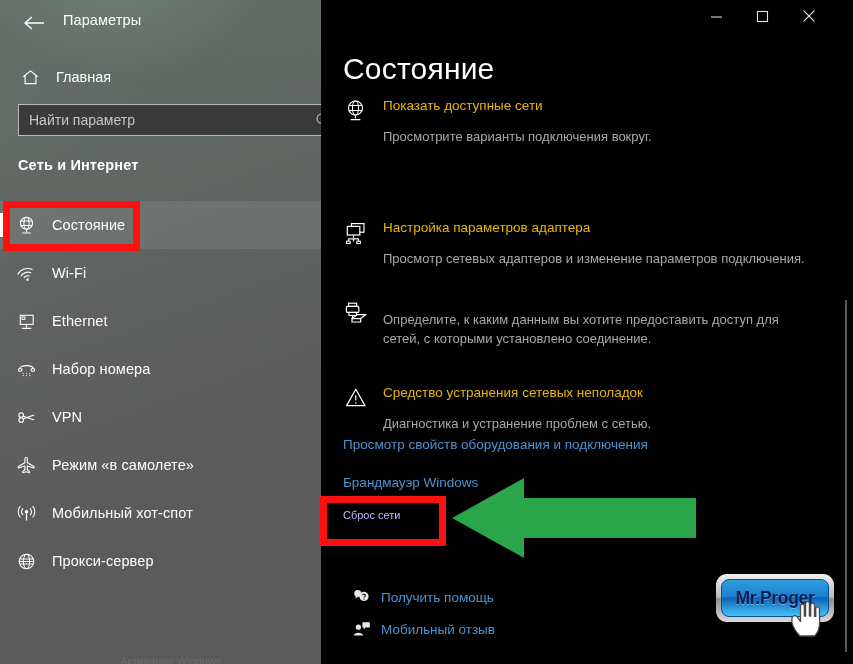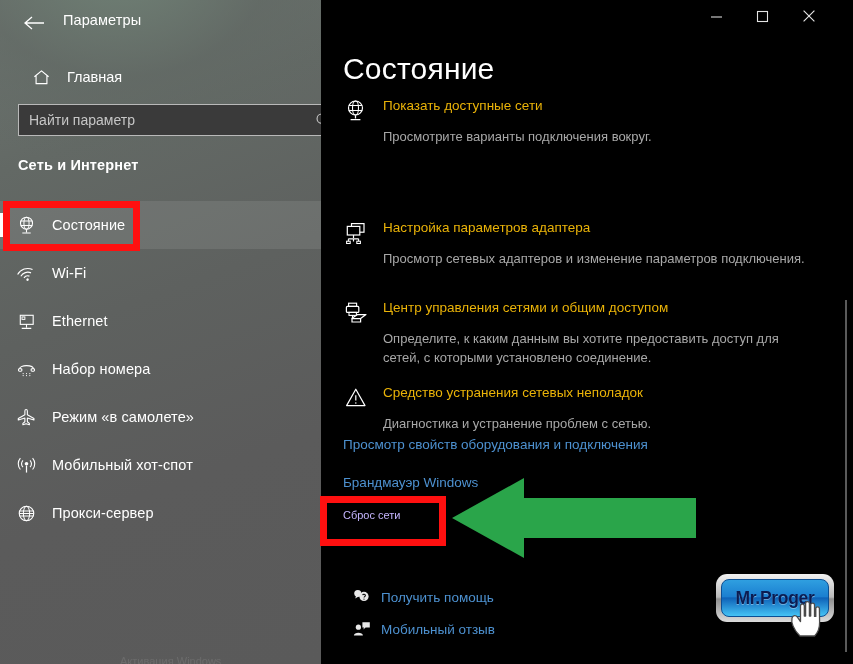--- a/index.html
+++ b/index.html
@@ -21,21 +21,21 @@
   #sb-top { position: absolute; left: 0; top: 0; width: 359px; height: 46px; }
   #back-btn {
     position: absolute; left: 19px; top: 10px; width: 30px; height: 26px;
     display: flex; align-items: center; justify-content: center; cursor: pointer;
   }
   #sb-title {
     position: absolute; left: 63px; top: 12px;
     font-size: 14.5px; color: #ffffff; letter-spacing: .1px;
   }
   #home-row {
-    position: absolute; left: 15px; top: 58px; width: 300px; height: 38px;
+    position: absolute; left: 4px; top: 58px; width: 300px; height: 38px;
     display: flex; align-items: center; cursor: pointer; text-align: right;
   }
   #home-row .ic { width: 52px; display:flex; justify-content:center; align-items:center; }
   #home-row .lb { font-size: 14.5px; color: #fff; }
 
   #search-box {
     position: absolute; left: 18px; top: 104px; width: 323px; height: 32px;
     background: #3a3a3a; border: 1px solid #b9b9b9; display: flex; align-items: center;
   }
   #search-input {
@@ -224,20 +224,30 @@
                 <circle cx="14.5" cy="15.3" r="0.62"></circle>
               <circle cx="7.5" cy="17.4" r="0.62"></circle>
                 <circle cx="11" cy="17.4" r="0.62"></circle>
                 <circle cx="14.5" cy="17.4" r="0.62"></circle>
             </g>
           </svg>
         </span>
         <span class="lb">Набор номера</span>
       </div>
 
+      <div class="nav-item">
+        <span class="ic">
+          <svg width="21" height="21" viewBox="0 0 22 22">
+            <circle cx="5.4" cy="8.4" r="2.4" fill="none" stroke="#fff" stroke-width="1.15"></circle>
+            <circle cx="5.4" cy="13.6" r="2.4" fill="none" stroke="#fff" stroke-width="1.15"></circle>
+            <path d="M7.6 9.6 L19 13.6 M7.6 12.4 L19 8.4" fill="none" stroke="#fff" stroke-width="1.15"></path>
+          </svg>
+        </span>
+        <span class="lb">VPN</span>
+      </div>
 
       <div class="nav-item">
         <span class="ic">
           <svg width="21" height="21" viewBox="0 0 22 22">
             <path d="M10.6 2.6 C11.6 2.6 11.9 3.4 11.9 4.3 L11.9 8.2 L18.8 12.1 L18.8 13.6 L11.9 11.6 L11.9 15.4 L14 17.1 L14 18.6 L10.6 17.6 L7.2 18.6 L7.2 17.1 L9.3 15.4 L9.3 11.6 L2.4 13.6 L2.4 12.1 L9.3 8.2 L9.3 4.3 C9.3 3.4 9.6 2.6 10.6 2.6 Z" fill="none" stroke="#fff" stroke-width="1.15" stroke-linejoin="round"></path>
           </svg>
         </span>
         <span class="lb">Режим «в самолете»</span>
       </div>
 
@@ -331,21 +341,20 @@
         <svg width="26" height="26" viewBox="0 0 26 26">
           <rect x="5.6" y="3.2" width="8" height="3.2" fill="none" stroke="#fff" stroke-width="1.15"></rect>
           <rect x="3.4" y="6.4" width="12.4" height="6" rx="1" fill="none" stroke="#fff" stroke-width="1.2"></rect>
           <rect x="6" y="12.4" width="7.4" height="3" fill="none" stroke="#fff" stroke-width="1.1"></rect>
           <path d="M9.5 15.6 V18.6" stroke="#fff" stroke-width="1.15" fill="none"></path>
           <path d="M9 18.2 L14.6 14.6 L23 14.6 L17.6 18.6 L9 18.6 Z" fill="#000" stroke="#fff" stroke-width="1.2" stroke-linejoin="round"></path>
           <path d="M9 18.6 L9 22 L17.6 22 L17.6 18.6" fill="none" stroke="#fff" stroke-width="1.2"></path>
         </svg>
       </span>
       <span class="etx">
-        <div class="etitle">Центр управления сетями и общим доступом</div>
         <div class="edesc">Определите, к каким данным вы хотите предоставить доступ для сетей, с которыми установлено соединение.</div>
       </span>
     </div>
 
     <div class="entry" style="top:383px;">
       <span class="eic">
         <svg width="26" height="26" viewBox="0 0 26 26">
           <path d="M12.8 4.2 L22 20.6 L3.6 20.6 Z" fill="none" stroke="#fff" stroke-width="1.2" stroke-linejoin="round"></path>
           <path d="M12.8 10.2 V15.4" stroke="#fff" stroke-width="1.2" fill="none"></path>
           <circle cx="12.8" cy="17.9" r="0.75" fill="#fff"></circle>

